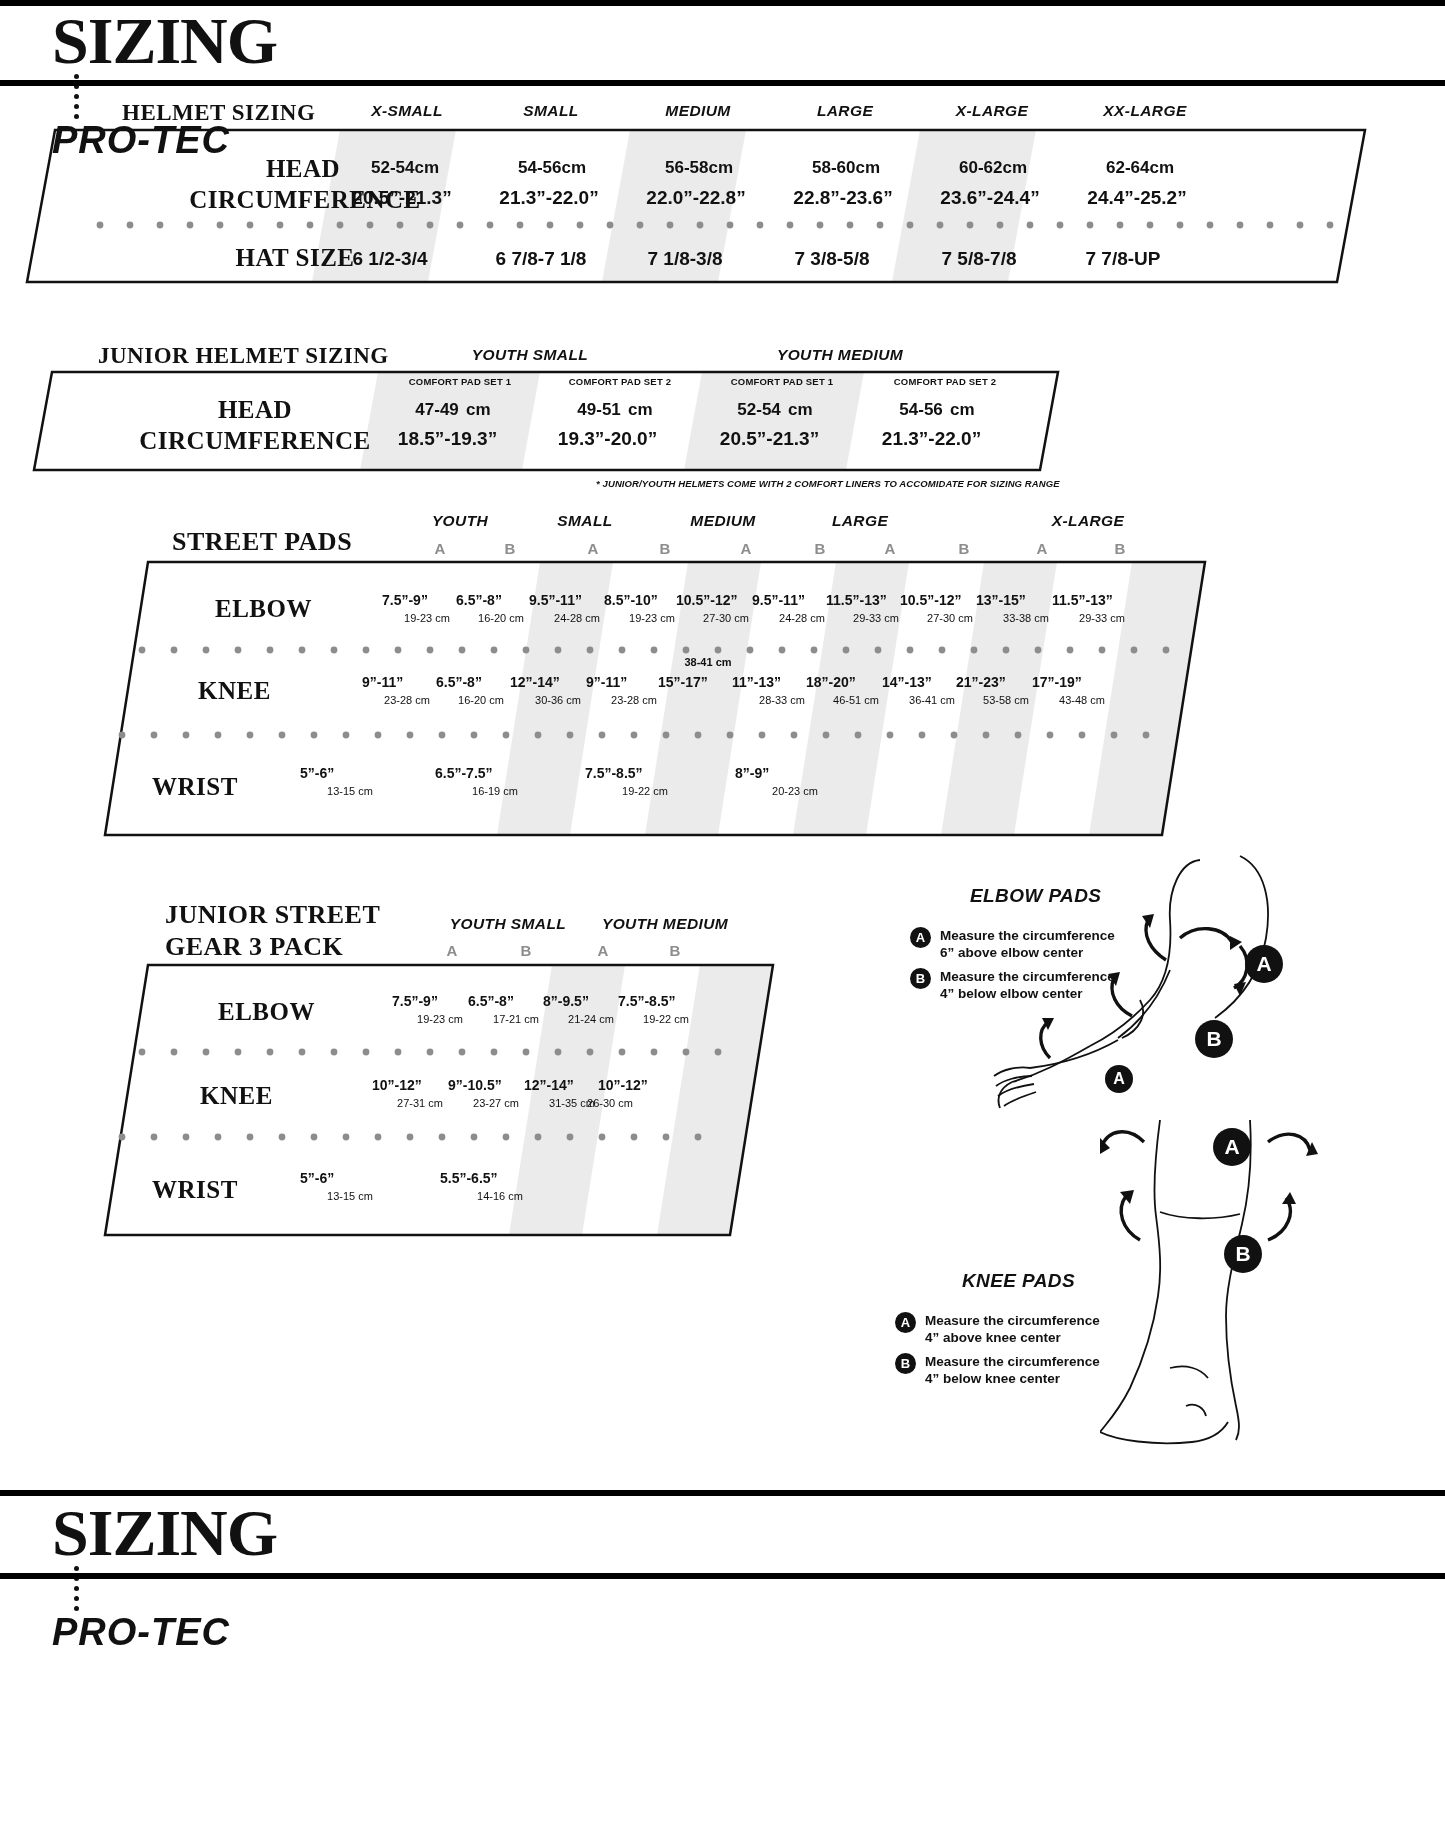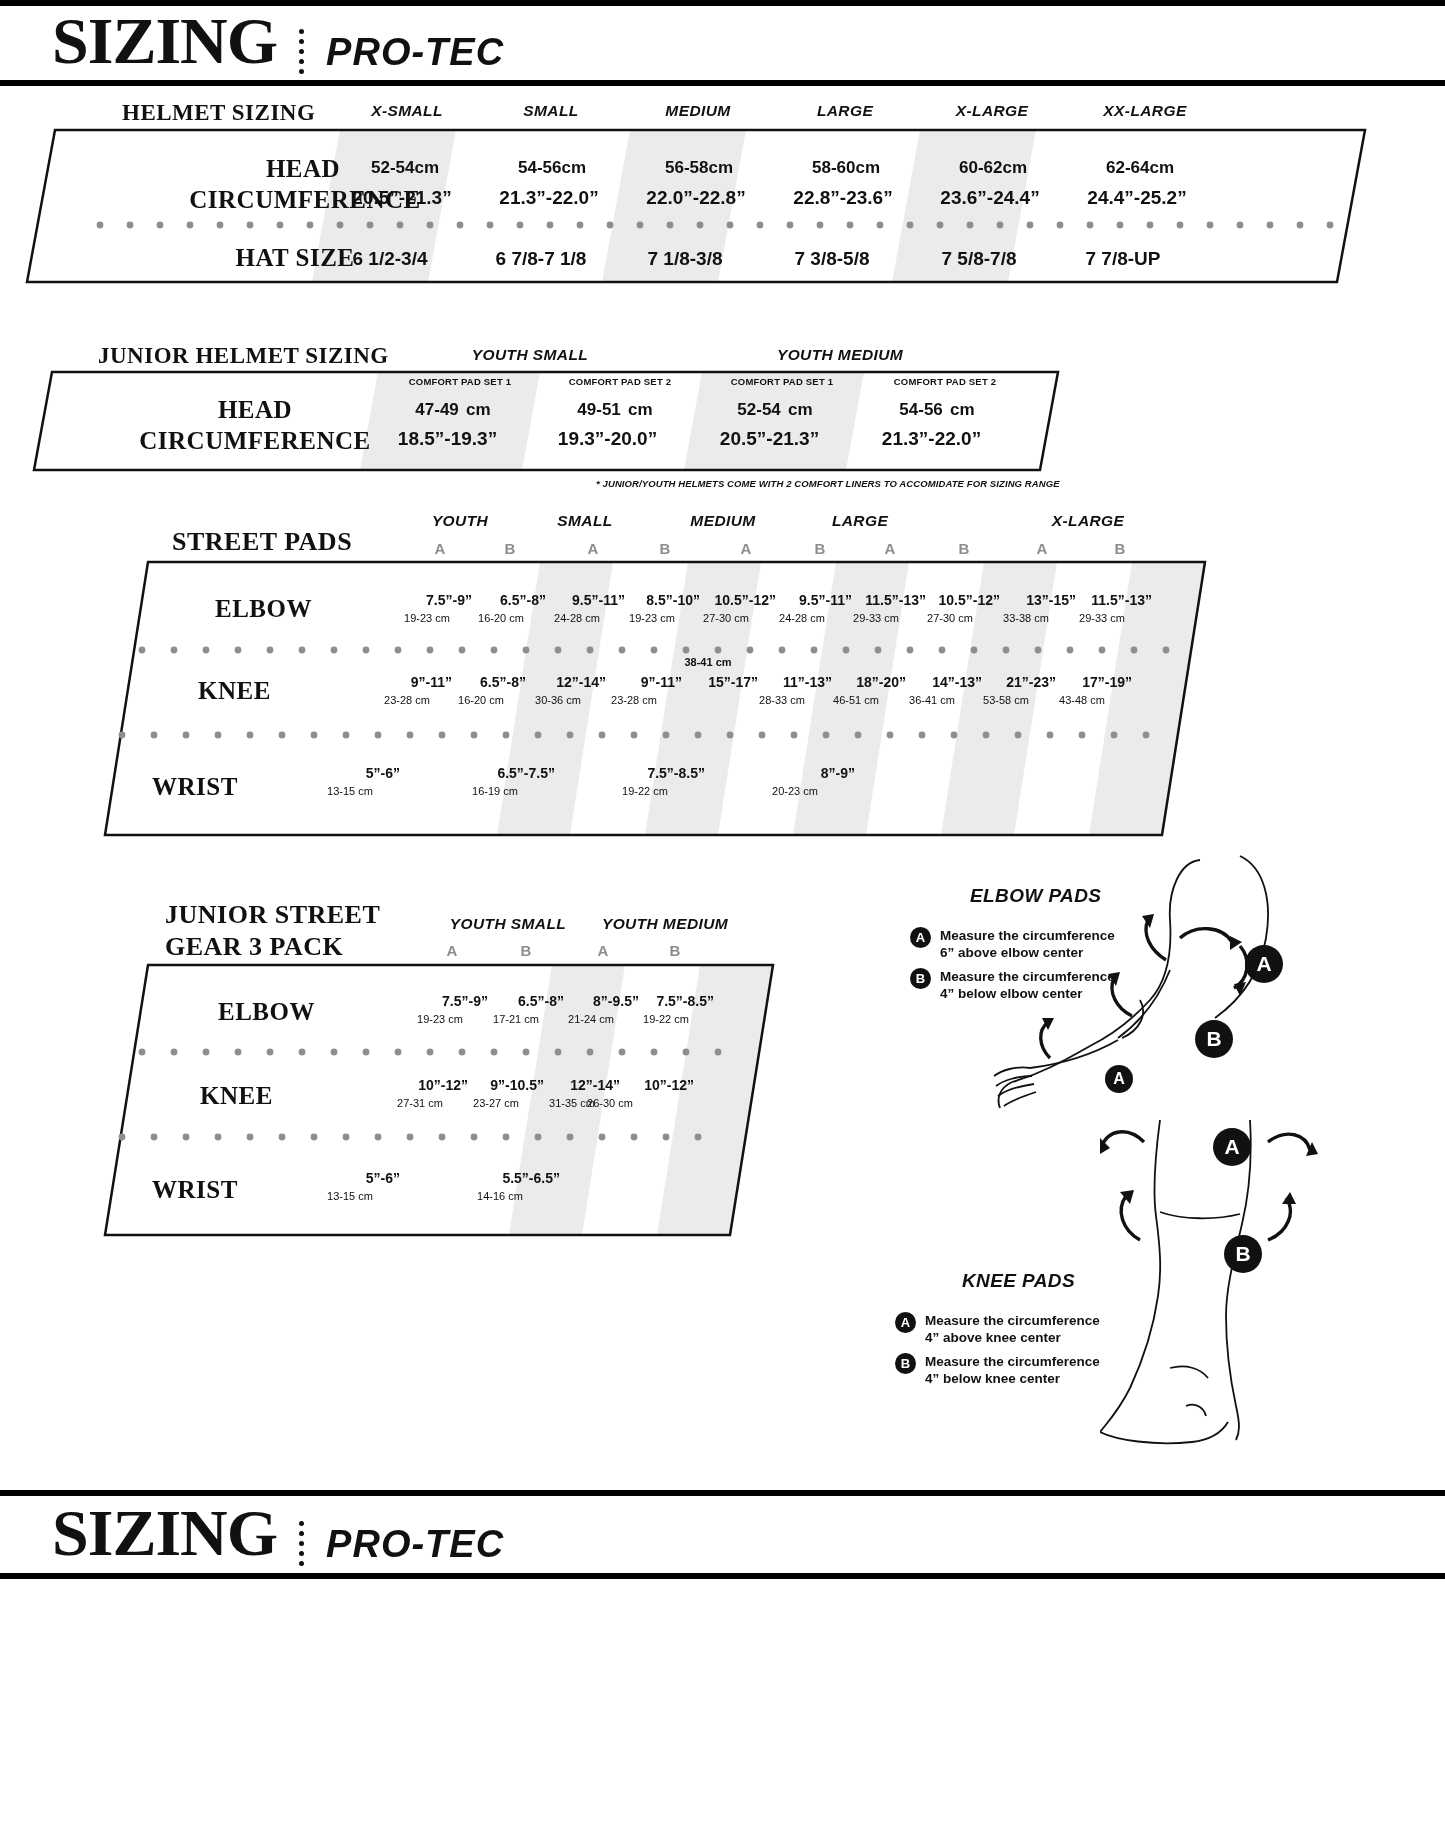--- a/index.html
+++ b/index.html
@@ -7,21 +7,21 @@
     width:1445px;height:1834px;
     background:#ffffff;
     font-family:"Liberation Sans", sans-serif;
     color:#111111;
     position:relative;
     overflow:hidden;
   }
   .page{position:relative;width:1445px;height:1834px;}
   .rule{position:absolute;left:0;width:1445px;height:5px;background:#000;}
 
-  .brandrow{position:absolute;display:flex;align-items:flex-end;}
+  .brandrow{position:absolute;display:flex;align-items:flex-start;flex-direction:column;}
   .sizing-word{
     font-family:"Liberation Serif", serif;
     font-weight:700;
     letter-spacing:-1px;
     font-size:66px;
     line-height:66px;
     color:#111;
   }
   .dotsep{display:flex;flex-direction:column;justify-content:center;gap:5px;margin:0 22px;}
   .dotsep i{display:block;width:5px;height:5px;background:#111;border-radius:50%;}
@@ -76,21 +76,21 @@
   .mid{
     font-family:"Liberation Sans", sans-serif;
     font-weight:700;
     font-size:19px;
     text-align:center;
   }
   .sm{
     font-family:"Liberation Sans", sans-serif;
     font-weight:700;
     font-size:14px;
-    text-align:right;
+    text-align:left;
   }
   .xs{
     font-family:"Liberation Sans", sans-serif;
     font-weight:400;
     font-size:11px;
     text-align:center;
   }
   .note{
     font-family:"Liberation Sans", sans-serif;
     font-weight:700;

